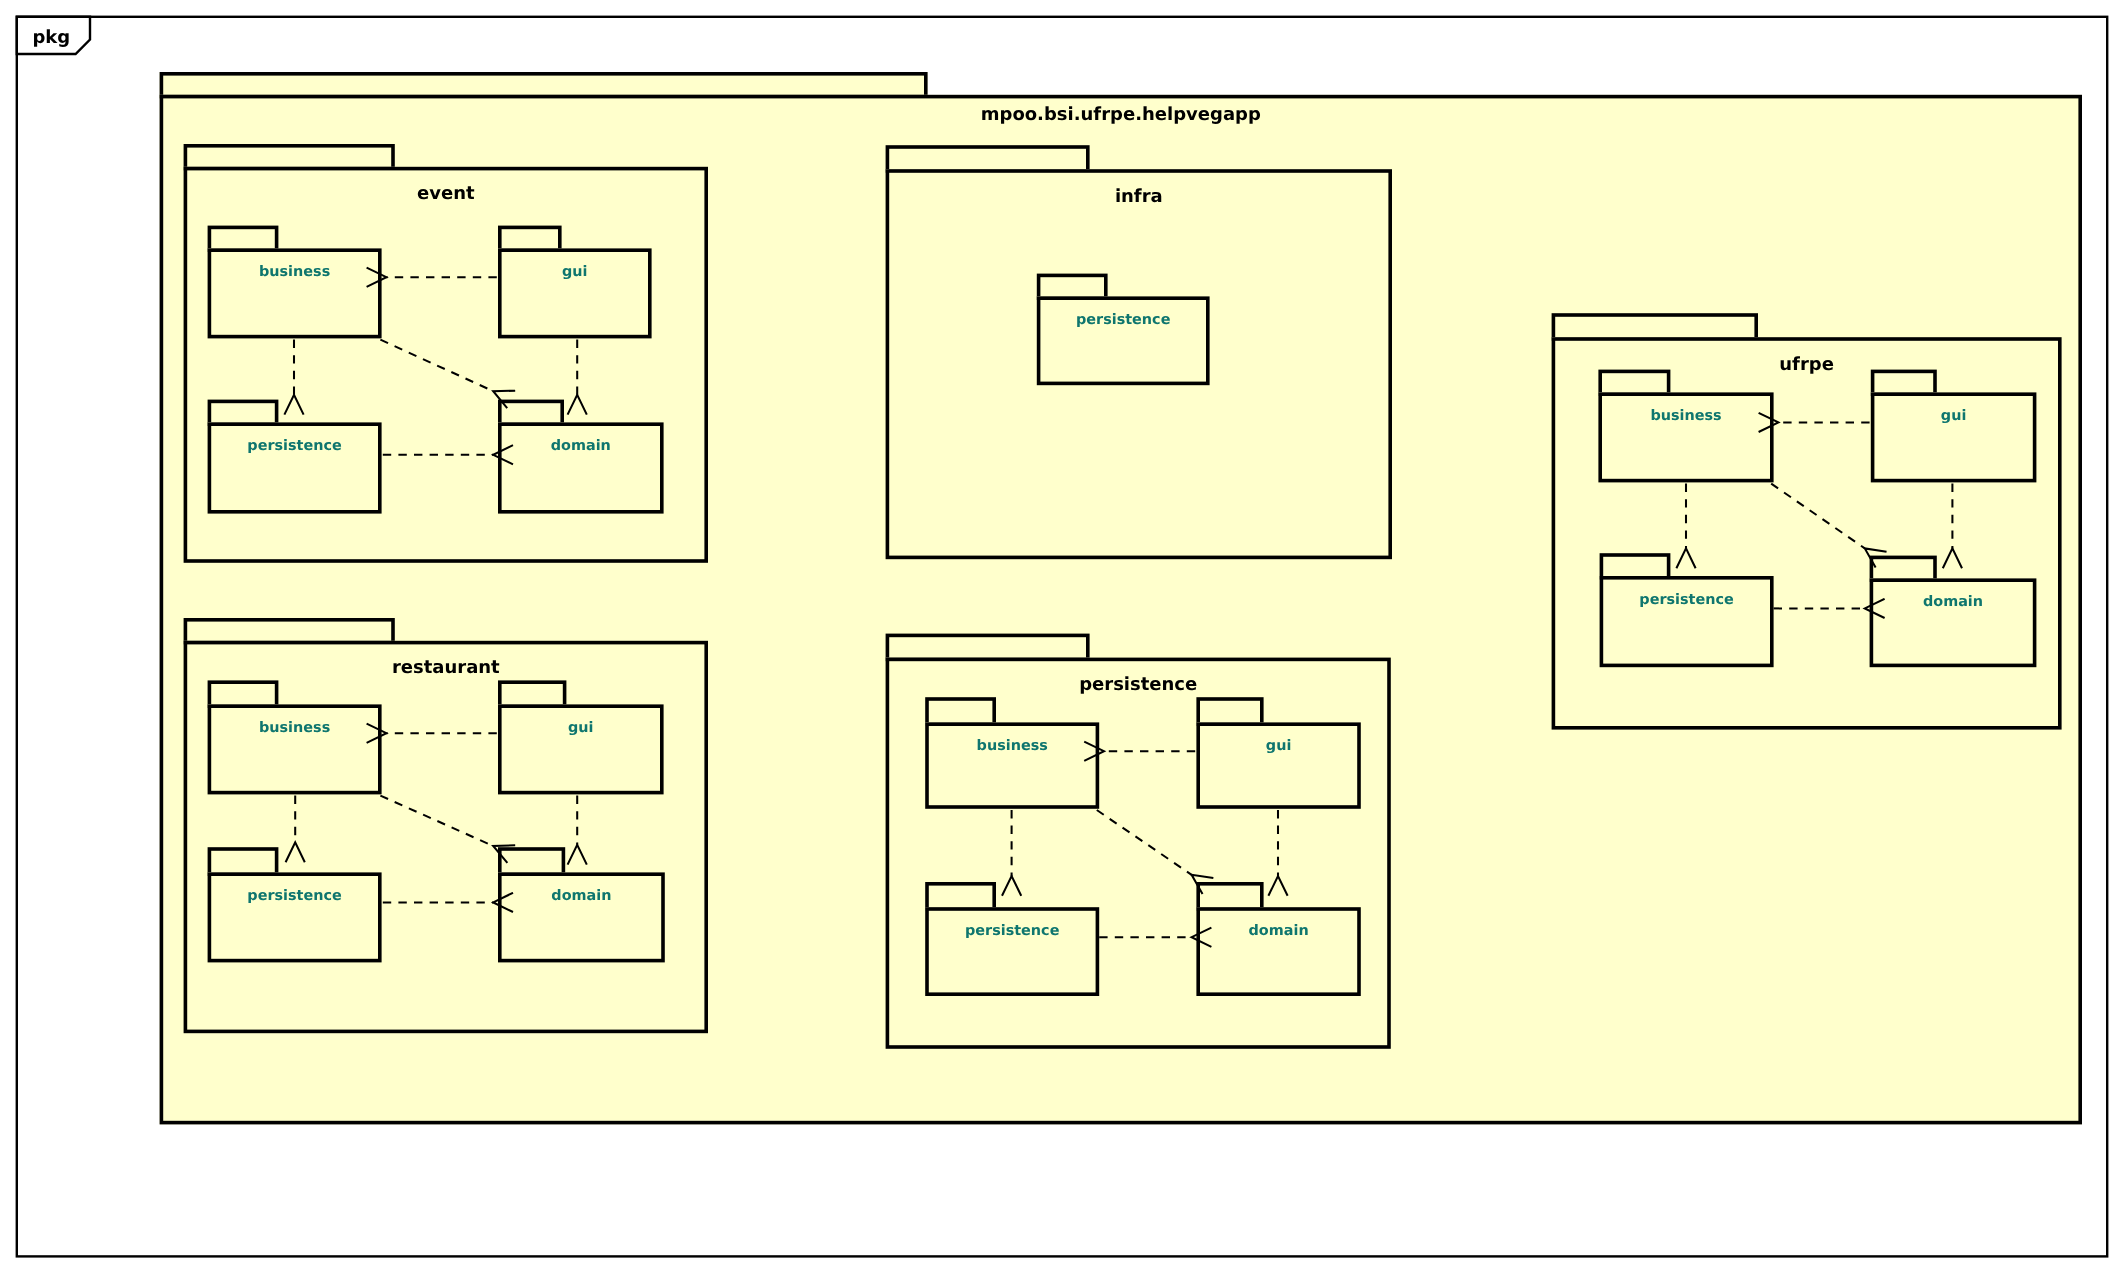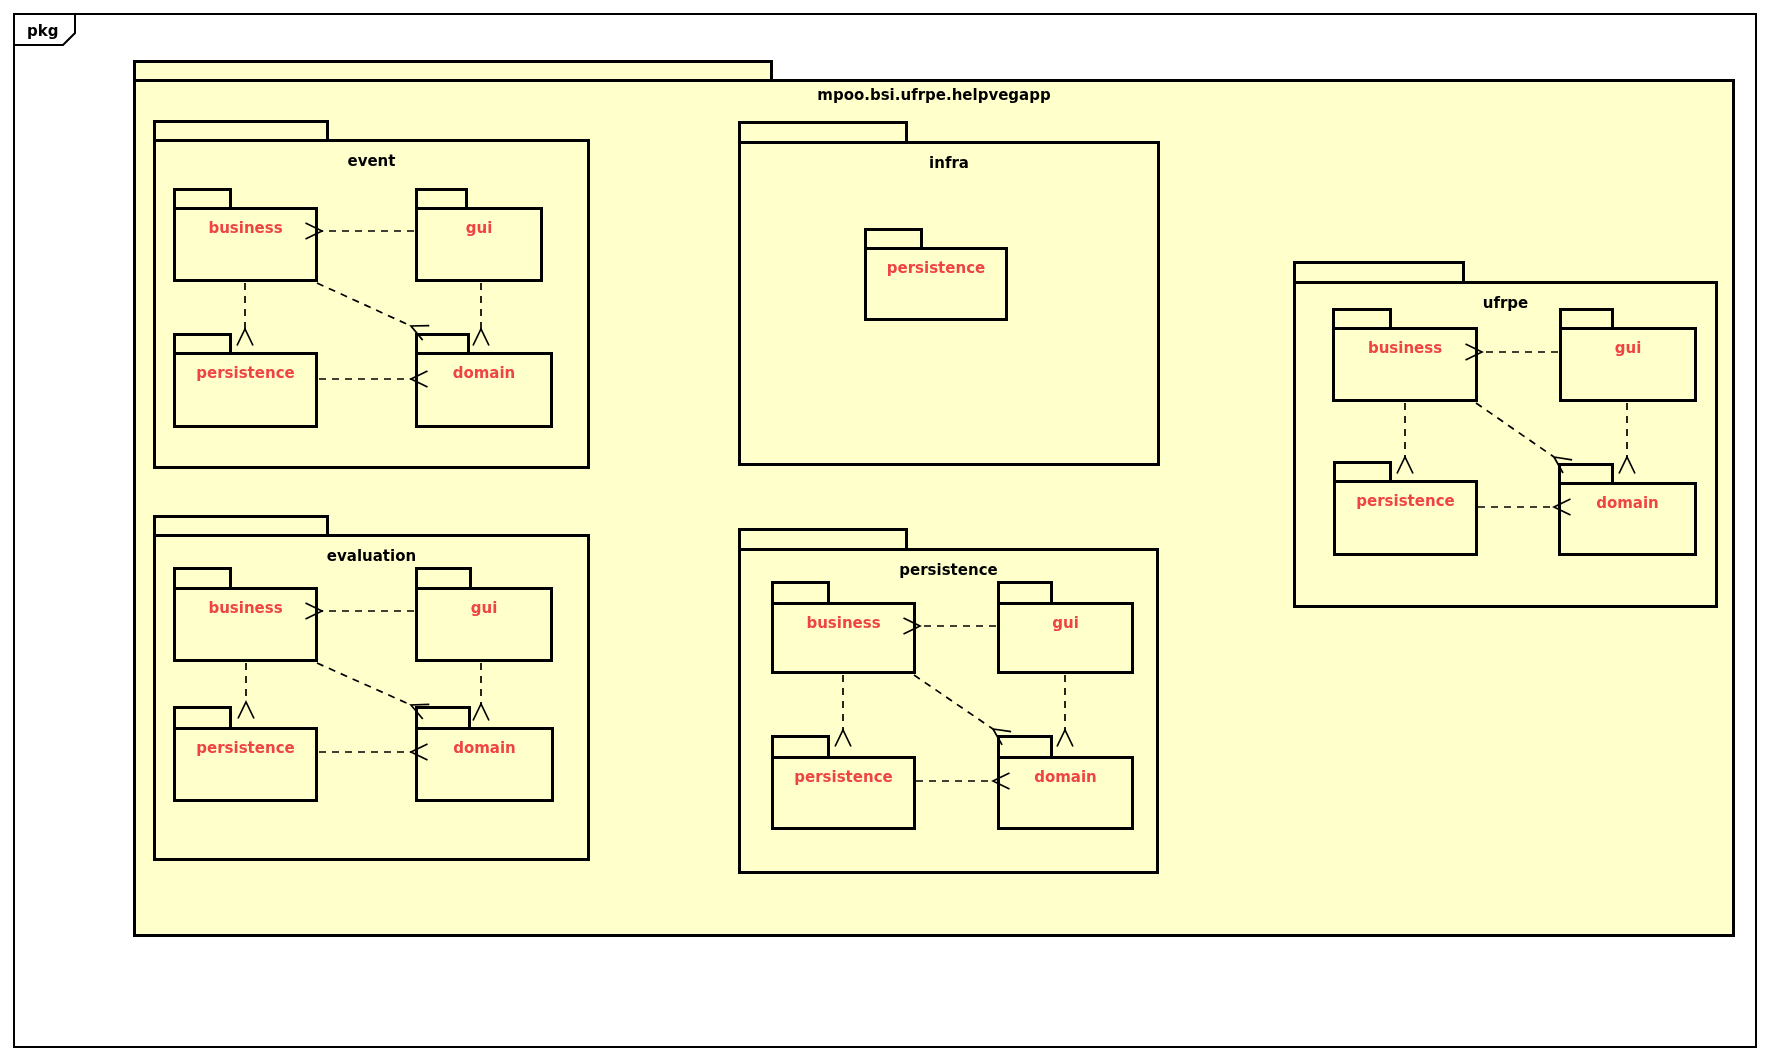--- a/index.html
+++ b/index.html
@@ -26,22 +26,22 @@
     font-weight:bold;
     font-size:15px;
     color:#000000;
     text-align:center;
     padding-top:10px;
     white-space:nowrap;
   }
   .main-title{padding-top:4px;}
   .plabel{
     font-weight:bold;
-    font-size:15px;
-    color:#ef4444;
+    font-size:12px;
+    color:#0f766e;
     text-align:center;
     padding-top:9px;
     white-space:nowrap;
   }
   svg#overlay{
     position:absolute;left:0;top:0;
     pointer-events:none;
   }
   svg#overlay .dep{
     fill:none;stroke:#000000;stroke-width:1.7;
@@ -119,21 +119,21 @@
     <div class="plabel">persistence</div>
   </div>
 
   <div class="ptab" style="left:1558px;top:463px;width:56px;height:22px"></div>
   <div class="pbody" style="left:1558px;top:482px;width:139px;height:74px">
     <div class="plabel">domain</div>
   </div>
 
   <div class="ptab" style="left:153px;top:515px;width:176px;height:22px"></div>
   <div class="pbody" style="left:153px;top:534px;width:437px;height:327px">
-    <div class="ptitle">evaluation</div>
+    <div class="ptitle">restaurant</div>
   </div>
 
   <div class="ptab" style="left:173px;top:567px;width:59px;height:23px"></div>
   <div class="pbody" style="left:173px;top:587px;width:145px;height:75px">
     <div class="plabel">business</div>
   </div>
 
   <div class="ptab" style="left:415px;top:567px;width:57px;height:23px"></div>
   <div class="pbody" style="left:415px;top:587px;width:138px;height:75px">
     <div class="plabel">gui</div>

